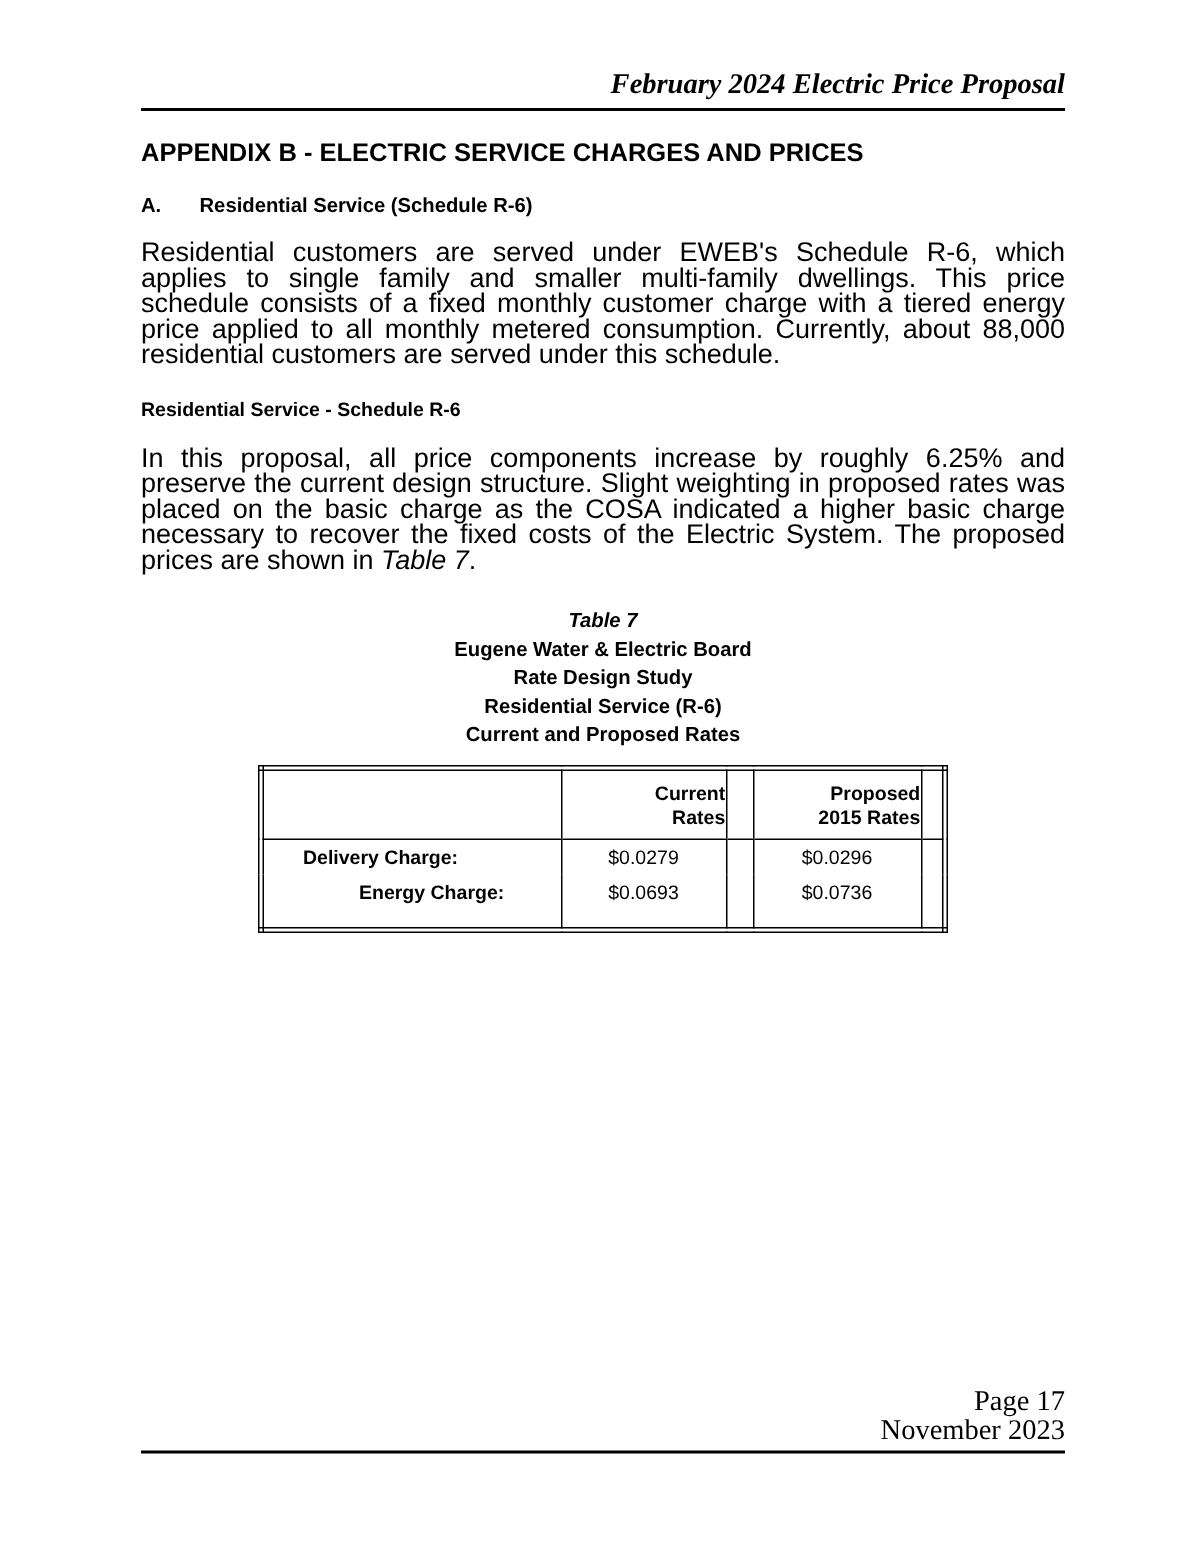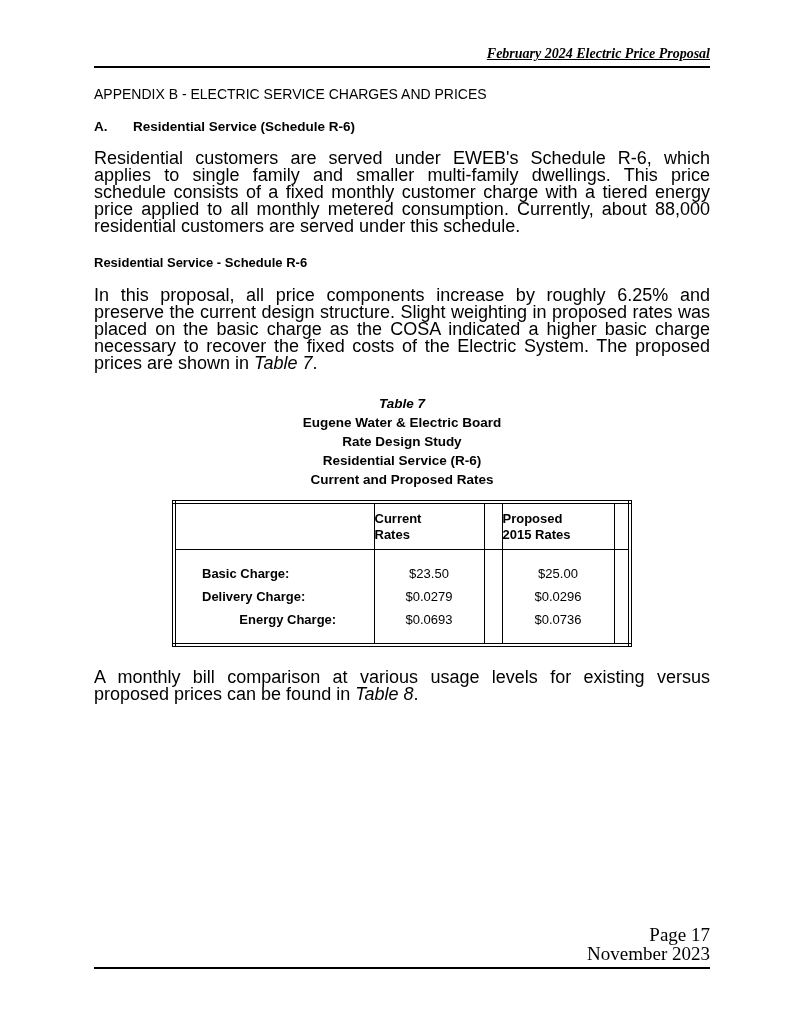--- a/index.html
+++ b/index.html
@@ -11,29 +11,28 @@
     color: #000;
     overflow: hidden;
   }
   .page { padding: 46px 90px 0 94px; }
 
   .doc-header {
     text-align: right;
     font-family: "Liberation Serif", serif;
     font-weight: bold;
     font-style: italic;
-    font-size: 14px;
+    font-size: 19px;
     padding-bottom: 4px;
-    text-decoration: underline;
   }
   .header-rule { border-top: 2.5px solid #000; margin-bottom: 18px; }
 
   .appendix-heading {
-    font-weight: normal;
-    font-size: 14px;
+    font-weight: bold;
+    font-size: 17px;
     margin-bottom: 17px;
   }
   .section-heading {
     font-weight: bold;
     font-size: 13.5px;
     margin-bottom: 16px;
   }
   .section-letter { display: inline-block; width: 39px; }
 
   p.body-para {
@@ -72,21 +71,21 @@
   table.rates col.c-proposed { width: 112px; }
   table.rates col.c-rgap     { width: 16px;  }
 
   table.rates tr > *:nth-child(2),
   table.rates tr > *:nth-child(3),
   table.rates tr > *:nth-child(4),
   table.rates tr > *:nth-child(5) { border-left: 1.5px solid #000; }
 
   table.rates th {
     font-weight: bold;
-    text-align: left;
+    text-align: right;
     vertical-align: middle;
     white-space: pre-line;
     line-height: 16px;
     padding: 7px 0 6px 0;
     border-bottom: 1.5px solid #000;
   }
   table.rates td { padding: 4px 0; }
   table.rates td.cell-label {
     font-weight: bold;
     text-align: left;
@@ -151,45 +150,37 @@
         <th></th>
         <th>Current
 Rates</th>
         <th></th>
         <th>Proposed
 2015 Rates</th>
         <th></th>
       </tr>
     </thead>
     <tbody>
-      <tr class="first-row">
-        <td class="cell-label">Basic Charge:</td>
-        <td class="cell-value">$23.50</td>
-        <td></td>
-        <td class="cell-value">$25.00</td>
-        <td></td>
-      </tr>
       <tr>
         <td class="cell-label">Delivery Charge:</td>
         <td class="cell-value">$0.0279</td>
         <td></td>
         <td class="cell-value">$0.0296</td>
         <td></td>
       </tr>
       <tr class="last-row">
         <td class="cell-label">Energy Charge:</td>
         <td class="cell-value">$0.0693</td>
         <td></td>
         <td class="cell-value">$0.0736</td>
         <td></td>
       </tr>
     </tbody>
   </table>
 
-  <p class="body-para"><span>A monthly bill comparison at various usage levels for existing versus proposed prices can be found in </span><em>Table 8</em><span>.</span></p>
 
 </div>
 
 <div class="doc-footer">
   <div class="footer-text">
     <div>Page 17</div>
     <div>November 2023</div>
   </div>
   <div class="footer-rule"></div>
 </div>

